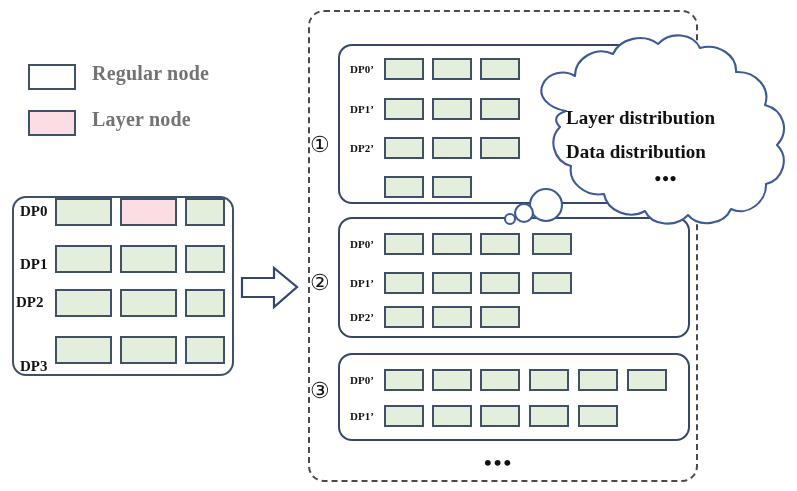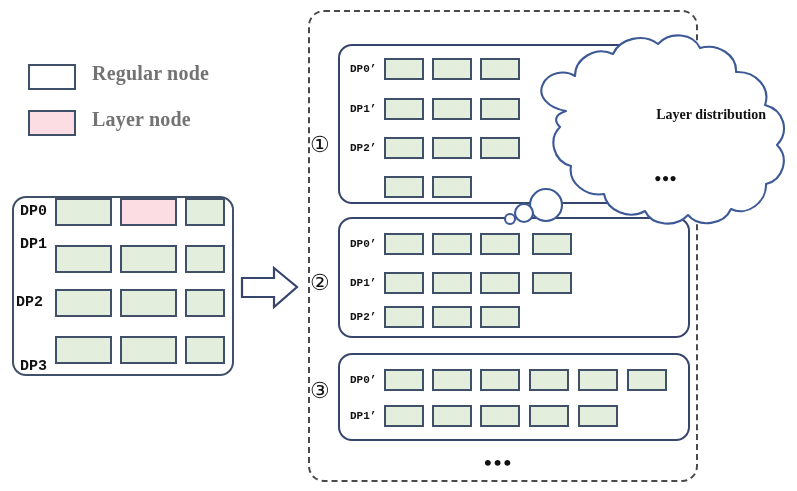--- a/index.html
+++ b/index.html
@@ -50,21 +50,20 @@
     box-sizing: border-box;
     border: 2px solid #3f5068;
     border-radius: 14px;
     background: #ffffff;
   }
   .dp-label {
     position: absolute;
     font-weight: bold;
     color: #111111;
     white-space: nowrap;
-    font-family: Liberation Mono, monospace;
   }
   .dp-label.big { font-size: 15px; }
   .dp-label.small { font-size: 11px; }
 
   
   .arrow {
     position: absolute;
   }
 
   
@@ -103,24 +102,24 @@
   
   .cloud-layer {
     position: absolute;
     left: 0; top: 0;
     width: 797px; height: 491px;
     pointer-events: none;
   }
   .cloud-text {
     position: absolute;
     font-weight: bold;
-    font-size: 14px;
-    color: #111111;
-    white-space: nowrap;
-    text-align: right;
+    font-size: 19px;
+    color: #111111;
+    white-space: nowrap;
+    text-align: left;
   }
   .cloud-dots {
     position: absolute;
     font-weight: bold;
     font-size: 19px;
     color: #111111;
     letter-spacing: 1px;
   }
 
   
@@ -147,21 +146,21 @@
   </div>
 
   <div class="panel" style="left:12px; top:196px; width:222px; height:180px;">
   </div>
 
   <div class="dp-label big" style="left:20px; top:203px;">DP0</div>
   <div class="node" style="left:55px; top:198px; width:57px; height:28px;"></div>
   <div class="node faulty" style="left:120px; top:198px; width:57px; height:28px;"></div>
   <div class="node" style="left:185px; top:198px; width:40px; height:28px;"></div>
 
-  <div class="dp-label big" style="left:20px; top:236px;">DP1</div>
+  <div class="dp-label big" style="left:20px; top:256px;">DP1</div>
   <div class="node" style="left:55px; top:245px; width:57px; height:28px;"></div>
   <div class="node" style="left:120px; top:245px; width:57px; height:28px;"></div>
   <div class="node" style="left:185px; top:245px; width:40px; height:28px;"></div>
 
   <div class="dp-label big" style="left:16px; top:294px;">DP2</div>
   <div class="node" style="left:55px; top:289px; width:57px; height:28px;"></div>
   <div class="node" style="left:120px; top:289px; width:57px; height:28px;"></div>
   <div class="node" style="left:185px; top:289px; width:40px; height:28px;"></div>
 
   <div class="dp-label big" style="left:20px; top:358px;">DP3</div>
@@ -258,15 +257,16 @@
       C 553 161, 548 139, 560 127
       C 555 122, 553 115, 566 111
       Z" fill="#ffffff" stroke="#3d5a96" stroke-width="2.1" stroke-linejoin="round"></path>
 
     <circle cx="546" cy="205" r="16" fill="#ffffff" stroke="#3d5a96" stroke-width="2.1"></circle>
     <circle cx="524" cy="213" r="9" fill="#ffffff" stroke="#3d5a96" stroke-width="2.1"></circle>
     <circle cx="510" cy="219" r="5" fill="#ffffff" stroke="#3d5a96" stroke-width="2.1"></circle>
   </svg>
 
   <div class="cloud-text" style="left:566px; top:107px; width:200px;">Layer distribution</div>
+  <div class="cloud-text" style="left:566px; top:141px; width:200px;">Data distribution</div>
   <div class="cloud-dots" style="left:566px; top:168px; width:200px; text-align:center;">•••</div>
 
 </div>
 
 </body></html>

